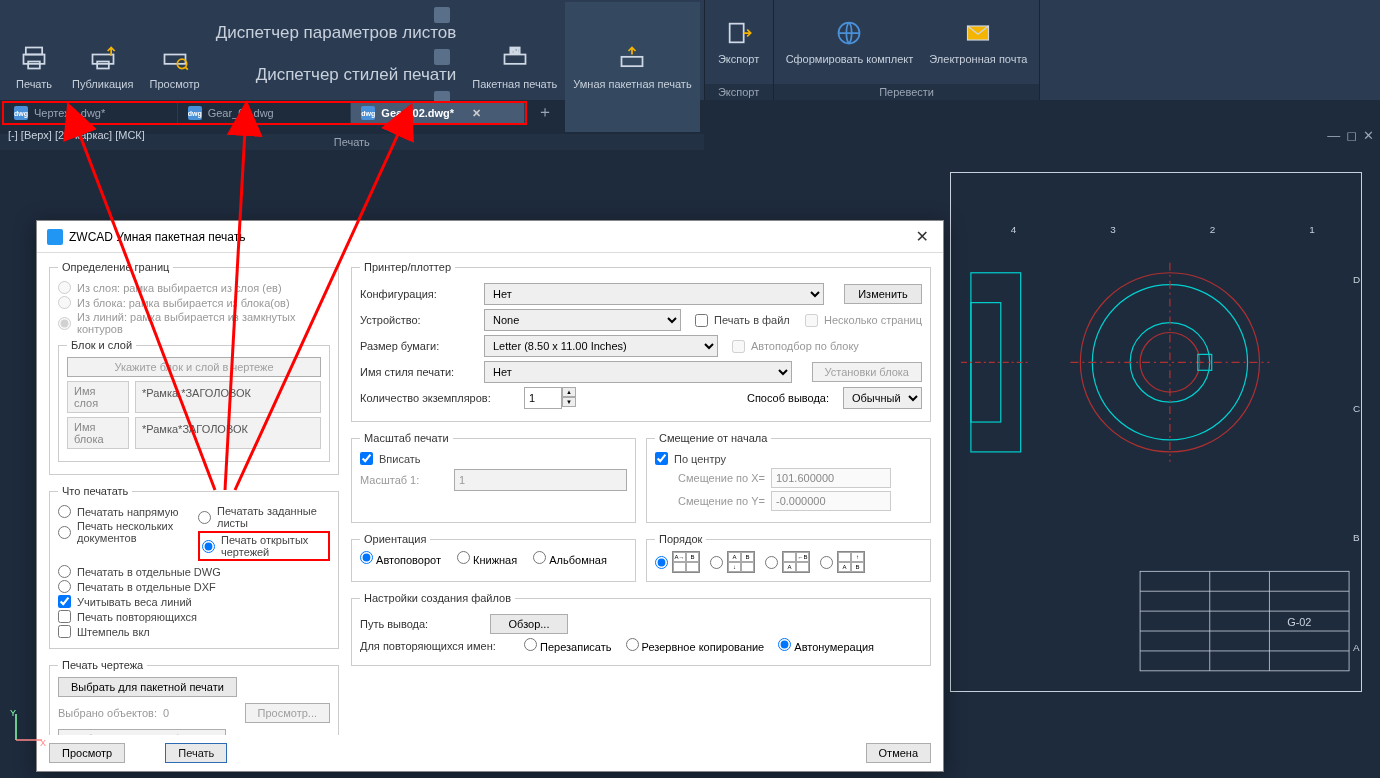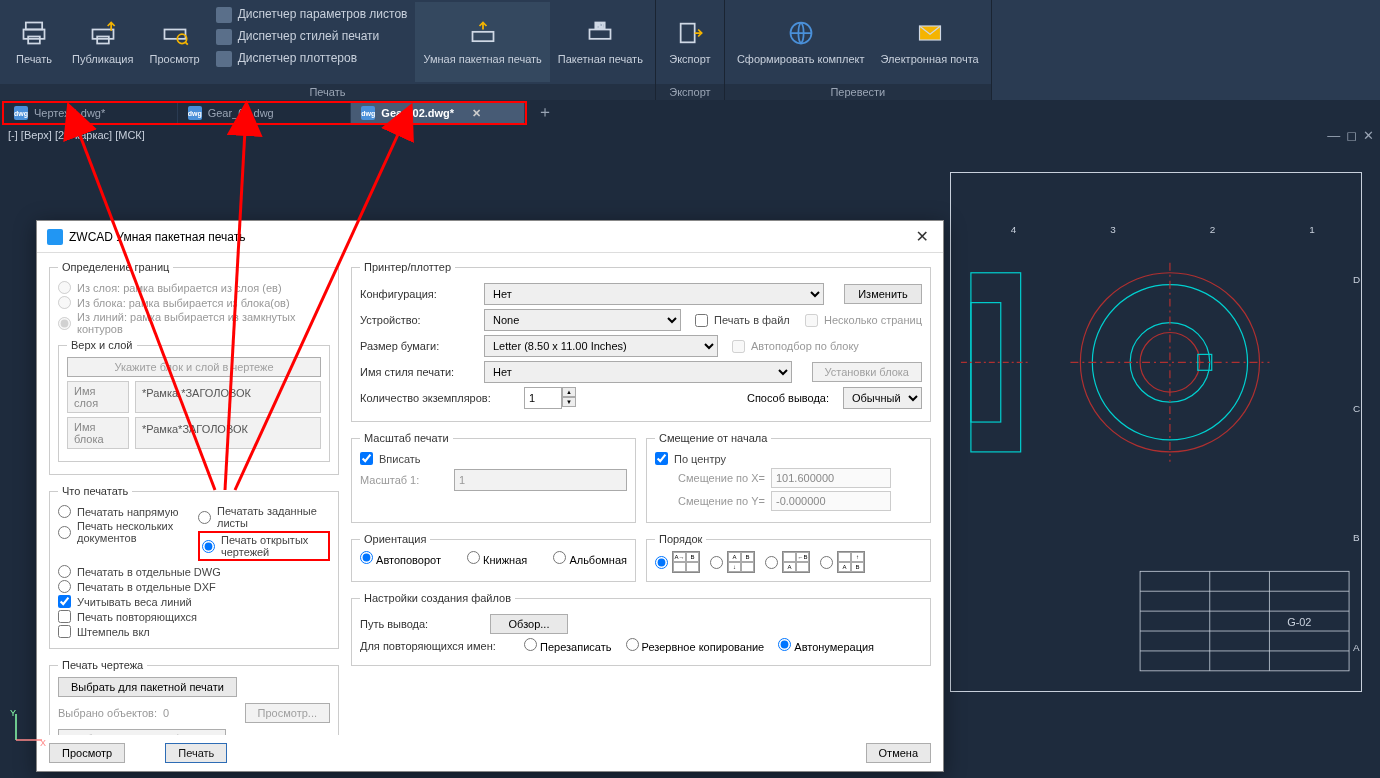--- a/index.html
+++ b/index.html
@@ -7,21 +7,21 @@
 
 
 .ribbon { display: flex; background: #2a3b52; height: 100px; }
 .ribbon-group { display: flex; flex-direction: column; border-right: 1px solid #1a2432; }
 .ribbon-group-body { display: flex; flex: 1; padding: 2px 4px; }
 .ribbon-group-label { text-align: center; font-size: 11px; padding: 2px 0; background: #233144; color: #9aa5b5; }
 .ribbon-btn { display: flex; flex-direction: column; align-items: center; justify-content: center; padding: 4px 8px; cursor: pointer; min-width: 60px; }
 .ribbon-icon { width: 32px; height: 32px; margin-bottom: 4px; display: flex; align-items: center; justify-content: center; }
 .ribbon-btn span { font-size: 11px; text-align: center; color: #c8d0dc; line-height: 1.2; }
 .ribbon-small-list { display: flex; flex-direction: column; padding: 2px; }
-.ribbon-small { display: flex; align-items: flex-start; padding: 3px 6px; cursor: pointer; font-size: 12px; color: #c8d0dc; }
+.ribbon-small { display: flex; align-items: flex-end; padding: 3px 6px; cursor: pointer; font-size: 17px; color: #c8d0dc; flex-direction: column; }
 .ribbon-small .sicon { width: 16px; height: 16px; margin-right: 6px; background: #5a6f8a; border-radius: 2px; }
 
 
 .tab-bar { display: flex; background: #1e2b3d; height: 24px; border: 2px solid red; margin: 1px 2px 0 2px; width: 525px; }
 .tab { display: flex; align-items: center; padding: 0 10px; font-size: 11px; color: #9aa5b5; border-right: 1px solid #2a3b52; cursor: pointer; position: relative; }
 .tab.active { background: #475b75; color: #fff; font-weight: bold; }
 .tab .ficon { width: 14px; height: 14px; background: #4a90d9; margin-right: 6px; border-radius: 2px; display:flex; align-items:center; justify-content:center; color:#fff; font-size:7px; font-weight:bold; }
 .tab .close { margin-left: 18px; color: #ccc; }
 
 .viewport-label { color: #c8d0dc; font-size: 11px; padding: 4px 8px; }
@@ -56,21 +56,21 @@
 .form-row select, .form-row input[type=text] { flex: 1; border: 1px solid #aaa; padding: 2px 4px; font-size: 11px; height: 22px; }
 .form-row .right-btn { margin-left: 6px; min-width: 78px; }
 
 .two-col { display: flex; gap: 10px; }
 .two-col fieldset { flex: 1; }
 
 .offset-row { display: flex; align-items: center; gap: 6px; font-size: 11px; margin: 3px 0; }
 .offset-row .olabel { width: 110px; text-align: right; color: #999; }
 .offset-row input { width: 120px; border: 1px solid #ccc; padding: 2px 4px; font-size: 11px; height: 20px; color: #888; background: #fafafa; }
 
-.orient-row { display: flex; gap: 16px; align-items: center; font-size: 11px; justify-content: space-between; }
+.orient-row { display: flex; gap: 16px; align-items: center; font-size: 11px; }
 .order-row { display: flex; gap: 10px; align-items: center; font-size: 11px; }
 .order-opt { display: flex; align-items: center; gap: 4px; }
 .order-icon { width: 28px; height: 22px; border: 1px solid #888; display: grid; grid-template-columns: 1fr 1fr; grid-template-rows: 1fr 1fr; font-size: 6px; }
 .order-icon div { border: 0.5px solid #aaa; display:flex; align-items:center; justify-content:center; }
 
 .dialog-footer { display: flex; justify-content: space-between; padding: 8px 12px; border-top: 0px solid #ddd; }
 .dialog-footer .right { display: flex; gap: 8px; }
 .btn.primary { border: 1px solid #2d6cb5; color: #111; }
 
 .red-box { border: 2px solid red; }
@@ -133,38 +133,38 @@
           </div>
         <div class="ribbon-small">
             <div class="sicon"></div>
             <span>Диспетчер стилей печати</span>
           </div>
         <div class="ribbon-small">
             <div class="sicon"></div>
             <span>Диспетчер плоттеров</span>
           </div>
       </div>
-      <div class="ribbon-btn" style="background:#34485f;">
-          <div class="ribbon-icon">
-            <svg width="28" height="28" viewBox="0 0 24 24" fill="none" stroke="#cfd8e5" stroke-width="1.5">
-              <rect x="3" y="11" width="18" height="8"></rect>
-              <path d="M12 3v6M9 6l3-3 3 3" stroke="#f5b400"></path>
-            </svg>
-          </div>
-          <span>Умная пакетная печать</span>
-        </div>
       <div class="ribbon-btn">
           <div class="ribbon-icon">
             <svg width="28" height="28" viewBox="0 0 24 24" fill="none" stroke="#cfd8e5" stroke-width="1.5">
               <rect x="3" y="9" width="18" height="8"></rect>
               <rect x="8" y="3" width="8" height="5" fill="#5a6f8a"></rect>
               <text x="12" y="7" font-size="4" fill="#fff" text-anchor="middle">PLT</text>
             </svg>
           </div>
           <span>Пакетная печать</span>
+        </div>
+      <div class="ribbon-btn" style="background:#34485f;">
+          <div class="ribbon-icon">
+            <svg width="28" height="28" viewBox="0 0 24 24" fill="none" stroke="#cfd8e5" stroke-width="1.5">
+              <rect x="3" y="11" width="18" height="8"></rect>
+              <path d="M12 3v6M9 6l3-3 3 3" stroke="#f5b400"></path>
+            </svg>
+          </div>
+          <span>Умная пакетная печать</span>
         </div>
     </div>
     <div class="ribbon-group-label">Печать</div>
   </div>
   <div class="ribbon-group">
     <div class="ribbon-group-body">
       <div class="ribbon-btn">
           <div class="ribbon-icon">
             <svg width="28" height="28" viewBox="0 0 24 24" fill="none" stroke="#cfd8e5" stroke-width="1.5">
               <rect x="4" y="4" width="12" height="16"></rect>
@@ -293,21 +293,21 @@
           </div>
         <div class="radio-row disabled">
             <input type="radio" disabled="" style="">
             <span>Из блока: рамка выбирается из блока(ов)</span>
           </div>
         <div class="radio-row disabled">
             <input type="radio" disabled="" checked="" style="">
             <span>Из линий: рамка выбирается из замкнутых контуров</span>
           </div>
         <fieldset style="margin-top:4px;">
-          <legend>Верх и слой</legend>
+          <legend>Блок и слой</legend>
           <button class="btn wide disabled">Укажите блок и слой в чертеже</button>
           <div class="input-pair">
               <div class="lbl">Имя слоя</div>
               <div class="val">*Рамка,*ЗАГОЛОВОК</div>
             </div>
           <div class="input-pair">
               <div class="lbl">Имя блока</div>
               <div class="val">*Рамка*ЗАГОЛОВОК</div>
             </div>
         </fieldset>

